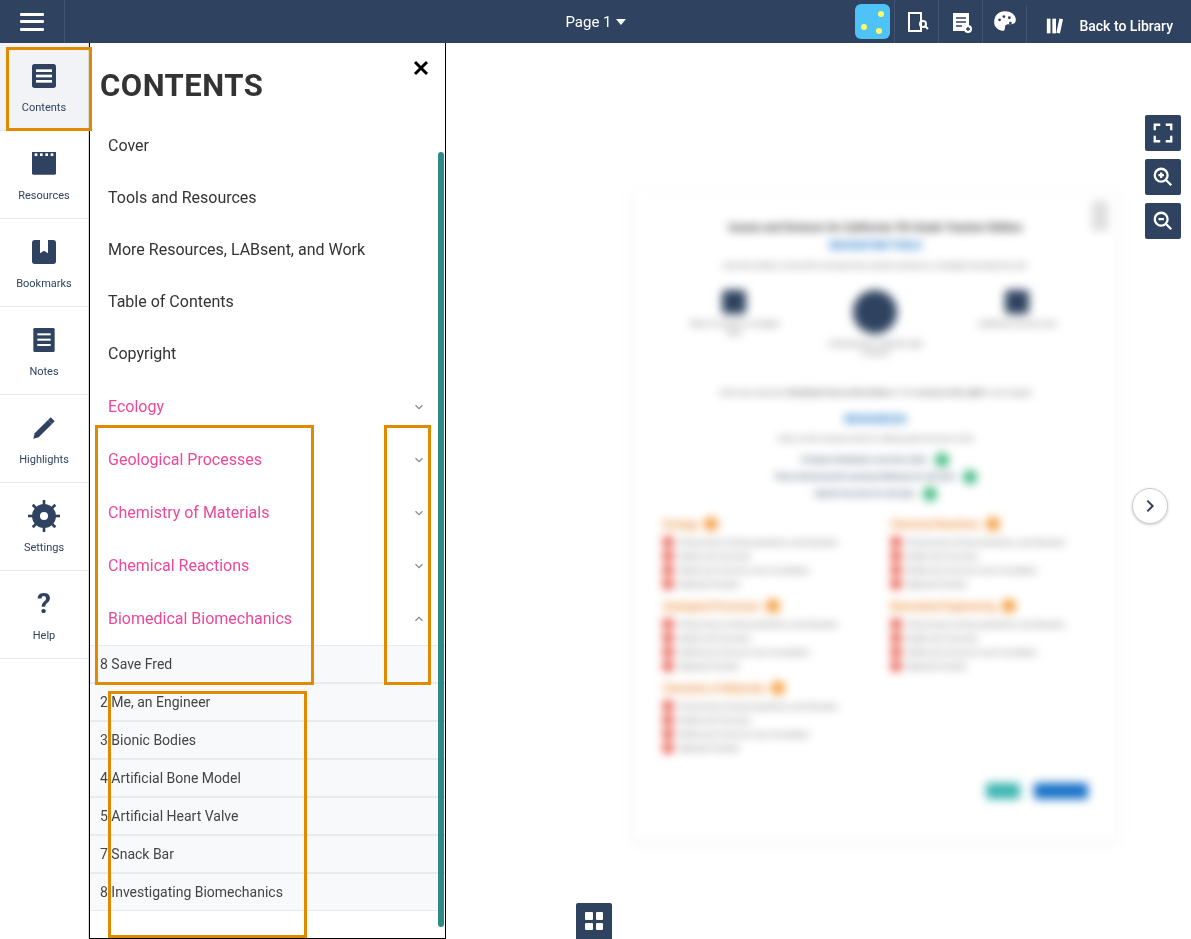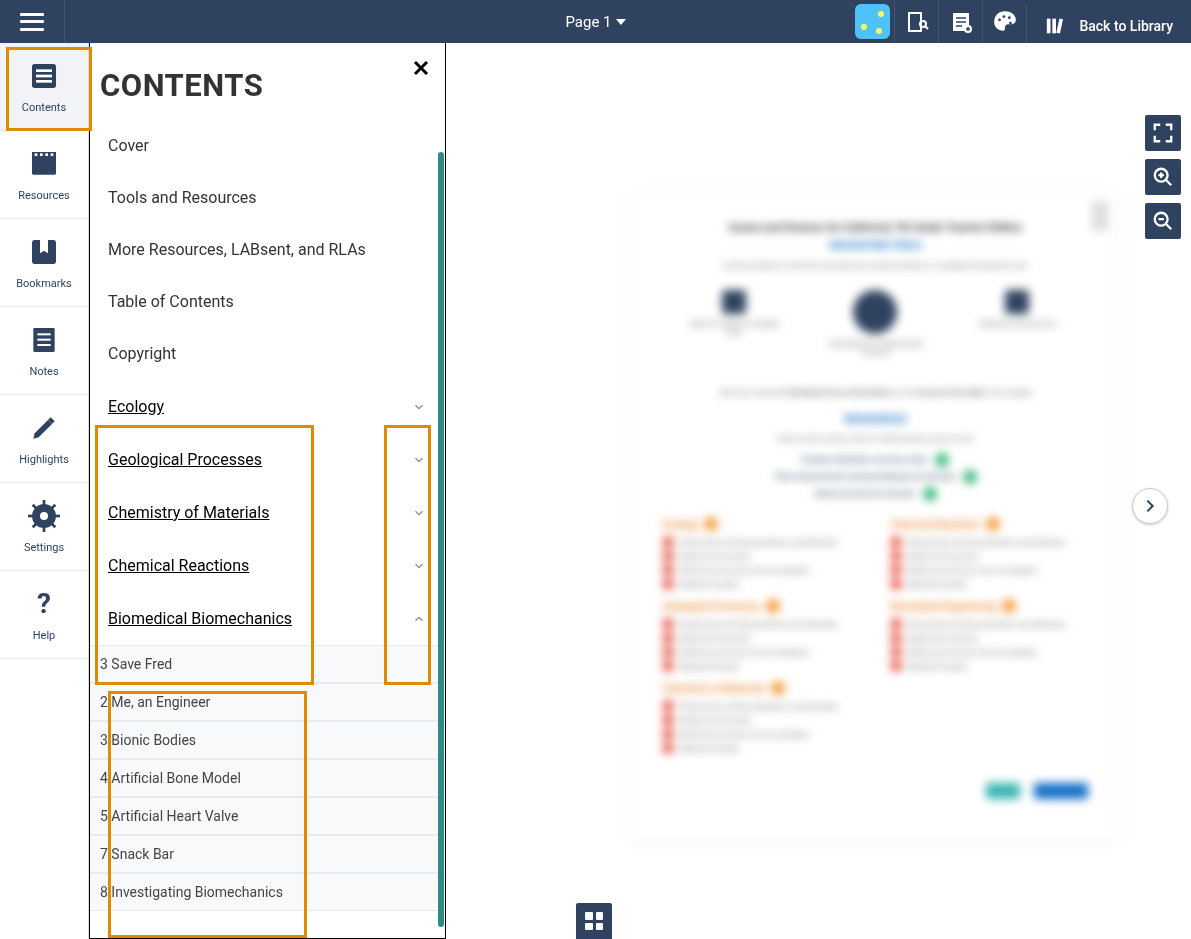--- a/index.html
+++ b/index.html
@@ -28,21 +28,21 @@
 .sidebar-item.active { background: #f1f3f6; }
 .sidebar-icon { width: 34px; height: 34px; display: flex; align-items: center; justify-content: center; }
 .sidebar-label { font-size: 11px; color: #2f4360; }
 
 .panel { width: 357px; background: #fff; border: 1px solid #000; border-top: none; position: relative; display: flex; flex-direction: column; }
 .panel-inner { flex: 1; overflow: hidden; position: relative; padding: 0; }
 .panel-title { font-size: 31px; font-weight: 700; letter-spacing: 0.5px; color: #333; padding: 24px 10px 12px 10px; }
 .panel-close { position: absolute; right: 15px; top: 14px; font-size: 22px; font-weight: 900; color: #000; cursor: pointer; }
 .toc-list { padding: 4px 0 0 0; }
 .toc-item { padding: 16px 18px; font-size: 16px; color: #333; border-bottom: 1px solid transparent; }
-.toc-sec-wrap { display: flex; align-items: center; justify-content: space-between; padding: 0 18px; height: 53px; font-size: 16px; color: #000000; text-decoration: underline; }
+.toc-sec-wrap { display: flex; align-items: center; justify-content: space-between; padding: 0 18px; height: 53px; font-size: 16px; color: #ec4899; }
 .chev { width: 16px; height: 16px; display: flex; align-items: center; justify-content: center; }
 .chev svg { stroke: #888; fill: none; stroke-width: 2; }
 .toc-sub { background: #f7f9fa; font-size: 14px; color: #444; padding: 10px 0 10px 10px; border-bottom: 1px solid #e8ebed; border-top: 1px solid #e8ebed; }
 .toc-sub:first-of-type { border-top: none; }
 .panel-scrollbar { position: absolute; right: 1px; top: 109px; width: 6px; height: 775px; background: #2f8a87; border-radius: 3px; }
 
 .orange-box { border: 3px solid #e08a00; position: absolute; pointer-events: none; }
 
 .content-area { flex: 1; background: #fff; position: relative; }
 .content-page { position: absolute; left: 187px; top: 148px; width: 485px; height: 650px; background: #fff; filter: blur(5px); box-shadow: 0 1px 4px rgba(0,0,0,0.12); padding: 30px; font-size: 9px; }
@@ -225,21 +225,21 @@
     <span class="panel-close">
       <svg width="18" height="18" viewBox="0 0 24 24">
           <path d="M4 4l16 16M20 4L4 20" stroke="#000" stroke-width="4"></path>
         </svg>
     </span>
     <div class="panel-title">CONTENTS</div>
     <div class="panel-inner">
       <div class="toc-list">
         <div class="toc-item">Cover</div>
         <div class="toc-item">Tools and Resources</div>
-        <div class="toc-item">More Resources, LABsent, and RLAs</div>
+        <div class="toc-item">More Resources, LABsent, and Work</div>
         <div class="toc-item">Table of Contents</div>
         <div class="toc-item">Copyright</div>
 
         <div class="toc-sec-wrap">
           <span>Ecology</span>
           <span class="chev">
               <svg width="14" height="14" viewBox="0 0 24 24">
                 <path d="M6 9l6 6 6-6"></path>
               </svg>
             </span>
@@ -270,21 +270,21 @@
         </div>
         <div class="toc-sec-wrap">
           <span>Biomedical Biomechanics</span>
           <span class="chev">
               <svg width="14" height="14" viewBox="0 0 24 24">
                 <path d="M6 15l6-6 6 6"></path>
               </svg>
             </span>
         </div>
 
-        <div class="toc-sub">3 Save Fred</div>
+        <div class="toc-sub">8 Save Fred</div>
         <div class="toc-sub">2 Me, an Engineer</div>
         <div class="toc-sub">3 Bionic Bodies</div>
         <div class="toc-sub">4 Artificial Bone Model</div>
         <div class="toc-sub">5 Artificial Heart Valve</div>
         <div class="toc-sub">7 Snack Bar</div>
         <div class="toc-sub">8 Investigating Biomechanics</div>
       </div>
     </div>
     <div class="panel-scrollbar"></div>
   </div>

